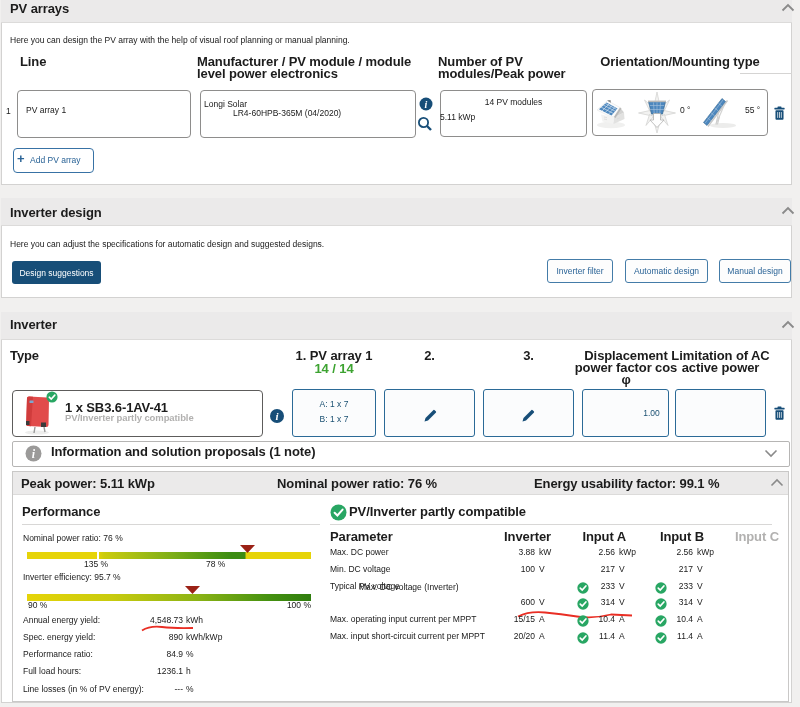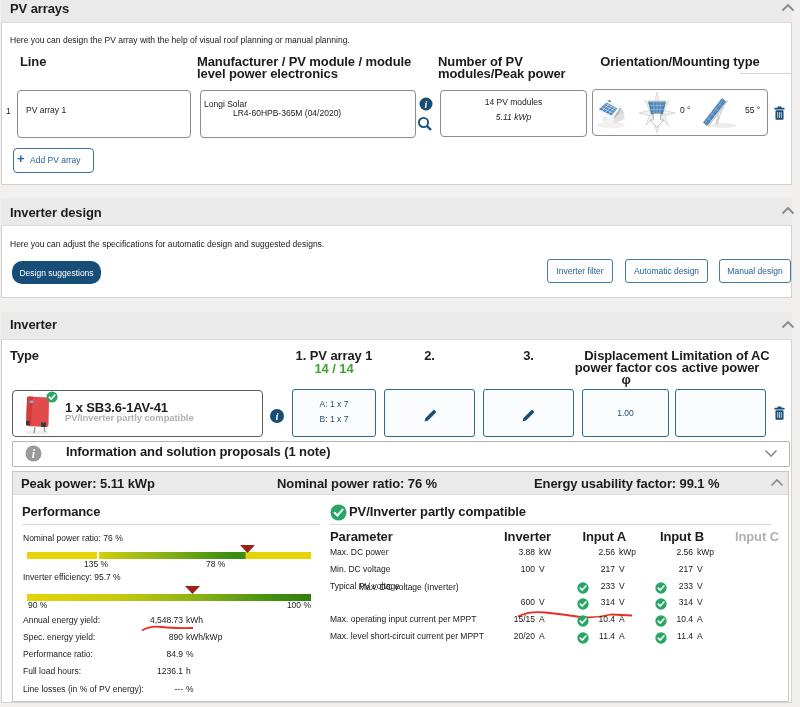--- a/index.html
+++ b/index.html
@@ -51,21 +51,21 @@
       <circle cx="8" cy="8" r="6.5" fill="#174e78"></circle>
       <text x="8" y="11.5" font-family="Liberation Serif, serif" font-size="10" font-style="italic" font-weight="bold" fill="#fff" text-anchor="middle">i</text>
     </svg>
   <svg class="abs" style="left:416px; top:115px;" width="18" height="18" viewBox="0 0 18 18">
       <circle cx="7.5" cy="7.5" r="4.6" fill="none" stroke="#174e78" stroke-width="1.8"></circle>
       <line x1="11" y1="11" x2="15" y2="15" stroke="#174e78" stroke-width="2.4"></line>
     </svg>
 
   <div class="gbox" style="left:440px; top:90px; width:147px; height:47px;"></div>
   <div class="t" style="left:440px; top:97px; width:147px; text-align:center;">14 PV modules</div>
-  <div class="t" style="left:440px; top:112px; width:147px; text-align:center;font-style:italic;">5.11 kWp</div>
+  <div class="t" style="left:440px; top:112px; width:147px; ">5.11 kWp</div>
 
   <div class="gbox" style="left:592px; top:89px; width:176px; height:47px;"></div>
 
   <svg class="abs" style="left:594px; top:94px;" width="40" height="38" viewBox="0 0 40 38">
     <ellipse cx="17" cy="31" rx="14" ry="3.2" fill="#f0f0ef"></ellipse>
     <polygon points="7,20.5 20,23.5 19.5,30 8.5,27.5" fill="#f3f3f2"></polygon>
     <polygon points="20,23.5 30,18.5 30.5,25 19.5,30" fill="#e2e2e1"></polygon>
     <polygon points="26,13.5 30,18.5 20,23.5" fill="#d3d3d2"></polygon>
     <g stroke="#d9d9d8" stroke-width="0.7">
         <line x1="10" y1="23" x2="13" y2="23.7"></line>
@@ -138,21 +138,21 @@
 
   <div class="abs" style="left:13px; top:148px; width:81px; height:25px; border:1px solid #3872a5; border-radius:4px; background:#fff;"></div>
   <div class="abs" style="left:17px; top:152px; color:#2a6396; font-size:13px; line-height:13px; font-weight:bold;">+</div>
   <div class="abs" style="left:30px; top:155px; color:#2a6396; font-size:8.5px; line-height:10px;">Add PV array</div>
 
   <div class="b" style="left:10px; top:207px;">Inverter design</div>
   <svg class="abs" style="left:781px; top:206px;" width="14" height="9" viewBox="0 0 14 9">
       <path d="M1.5 7.5 L7 2 L12.5 7.5" stroke="#8a8a8a" stroke-width="1.8" fill="none"></path>
     </svg>
   <div class="t" style="left:10px; top:239px;">Here you can adjust the specifications for automatic design and suggested designs.</div>
-  <div class="abs ctr" style="left:12px; top:261px; width:89px; height:23px; background:#174e78; border-radius:10px; color:#fff; font-size:8.5px;">Design suggestions</div>
+  <div class="abs ctr" style="left:12px; top:261px; width:89px; height:23px; background:#174e78; border-radius:3px; color:#fff; font-size:8.5px;">Design suggestions</div>
   <div class="obtn" style="left:547px; top:259px; width:66px; height:24px;">Inverter filter</div>
   <div class="obtn" style="left:625px; top:259px; width:83px; height:24px;">Automatic design</div>
   <div class="obtn" style="left:719px; top:259px; width:72px; height:24px;">Manual design</div>
 
   <div class="b" style="left:10px; top:319px;">Inverter</div>
   <svg class="abs" style="left:781px; top:320px;" width="14" height="9" viewBox="0 0 14 9">
       <path d="M1.5 7.5 L7 2 L12.5 7.5" stroke="#8a8a8a" stroke-width="1.8" fill="none"></path>
     </svg>
 
   <div class="b" style="left:10px; top:350px;">Type</div>
@@ -192,39 +192,39 @@
   <div class="vbox" style="left:384px; top:389px; width:91px; height:48px;"></div>
   <svg class="abs" style="left:424px; top:409px;" width="13" height="13" viewBox="0 0 13 13">
       <path d="M0.5 12.5 L1.5 9 L9.5 1 Q10 0.5 10.7 1.2 L11.8 2.3 Q12.5 3 12 3.5 L4 11.5 Z" fill="#174e78"></path>
     </svg>
   <div class="vbox" style="left:483px; top:389px; width:91px; height:48px;"></div>
   <svg class="abs" style="left:522px; top:409px;" width="13" height="13" viewBox="0 0 13 13">
       <path d="M0.5 12.5 L1.5 9 L9.5 1 Q10 0.5 10.7 1.2 L11.8 2.3 Q12.5 3 12 3.5 L4 11.5 Z" fill="#174e78"></path>
     </svg>
 
   <div class="vbox" style="left:582px; top:389px; width:87px; height:48px;"></div>
-  <div class="t navy ctr abs" style="left:582px; top:389px; width:87px; height:48px;border-radius:18px;">1.00</div>
+  <div class="t navy ctr abs" style="left:608px; top:389px; width:87px; height:48px;border-radius:18px;">1.00</div>
   <div class="vbox" style="left:675px; top:389px; width:91px; height:48px;"></div>
   <svg class="abs" style="left:774px; top:406px;" width="11" height="15" viewBox="0 0 15 20">
     <rect x="2" y="5.5" width="11" height="13" rx="1.2" fill="#174e78"></rect>
     <rect x="0.5" y="2.2" width="14" height="2.2" rx="0.6" fill="#174e78"></rect>
     <rect x="4.8" y="0.5" width="5.4" height="2.2" rx="0.6" fill="#174e78"></rect>
     <g stroke="#fff" stroke-width="1">
         <line x1="5" y1="8" x2="5" y2="16"></line>
         <line x1="7.5" y1="8" x2="7.5" y2="16"></line>
         <line x1="10" y1="8" x2="10" y2="16"></line>
       </g>
   </svg>
 
   <div class="abs" style="left:12px; top:441px; width:778px; height:26px; border:1px solid #b6b5b4; border-radius:2px; background:#fff;"></div>
   <svg class="abs" style="left:25px; top:445px;" width="17" height="17" viewBox="0 0 17 17">
       <circle cx="8.5" cy="8.5" r="8" fill="#9b9a99"></circle>
       <text x="8.5" y="13" font-family="Liberation Serif, serif" font-size="12" font-style="italic" font-weight="bold" fill="#fff" text-anchor="middle">i</text>
     </svg>
-  <div class="b" style="left:66px; top:446px;">Information and solution proposals (1 note)</div>
+  <div class="b" style="left:51px; top:446px;">Information and solution proposals (1 note)</div>
   <svg class="abs" style="left:764px; top:449px;" width="14" height="9" viewBox="0 0 14 9">
       <path d="M1.5 1.5 L7 7 L12.5 1.5" stroke="#8a8a8a" stroke-width="1.6" fill="none"></path>
     </svg>
 
   <div class="abs" style="left:12px; top:471px; width:777px; height:231px; border:1px solid #c9c8c7; background:#fff;"></div>
   <div class="abs" style="left:13px; top:472px; width:775px; height:23px; background:#ebeaea; border-bottom:1px solid #dcdbda;"></div>
   <div class="b" style="left:21px; top:478px;">Peak power: 5.11 kWp</div>
   <div class="b" style="left:277px; top:478px;">Nominal power ratio: 76 %</div>
   <div class="b" style="left:534px; top:478px;">Energy usability factor: 99.1 %</div>
   <svg class="abs" style="left:770px; top:478px;" width="14" height="9" viewBox="0 0 14 9">
@@ -339,21 +339,21 @@
     </svg>
   <div class="t" style="left:515px; top:614px; width:100px; text-align:right;">10.4</div>
     <div class="t" style="left:619px; top:614px;">A</div>
   <svg class="abs" style="left:655px; top:615px;" width="12" height="12" viewBox="0 0 17 17">
       <circle cx="8.5" cy="8.5" r="8" fill="#28a663"></circle>
       <path d="M4.6 8.8 L7.4 11.5 L12.6 5.6" stroke="#fff" stroke-width="2.4" fill="none" stroke-linecap="round"></path>
     </svg>
   <div class="t" style="left:593px; top:614px; width:100px; text-align:right;">10.4</div>
     <div class="t" style="left:697px; top:614px;">A</div>
 
-  <div class="t" style="left:330px; top:631px;">Max. level short-circuit current per MPPT</div>
+  <div class="t" style="left:330px; top:631px;">Max. input short-circuit current per MPPT</div>
   <div class="t" style="left:435px; top:631px; width:100px; text-align:right;">20/20</div>
     <div class="t" style="left:539px; top:631px;">A</div>
   <svg class="abs" style="left:577px; top:632px;" width="12" height="12" viewBox="0 0 17 17">
       <circle cx="8.5" cy="8.5" r="8" fill="#28a663"></circle>
       <path d="M4.6 8.8 L7.4 11.5 L12.6 5.6" stroke="#fff" stroke-width="2.4" fill="none" stroke-linecap="round"></path>
     </svg>
   <div class="t" style="left:515px; top:631px; width:100px; text-align:right;">11.4</div>
     <div class="t" style="left:619px; top:631px;">A</div>
   <svg class="abs" style="left:655px; top:632px;" width="12" height="12" viewBox="0 0 17 17">
       <circle cx="8.5" cy="8.5" r="8" fill="#28a663"></circle>

